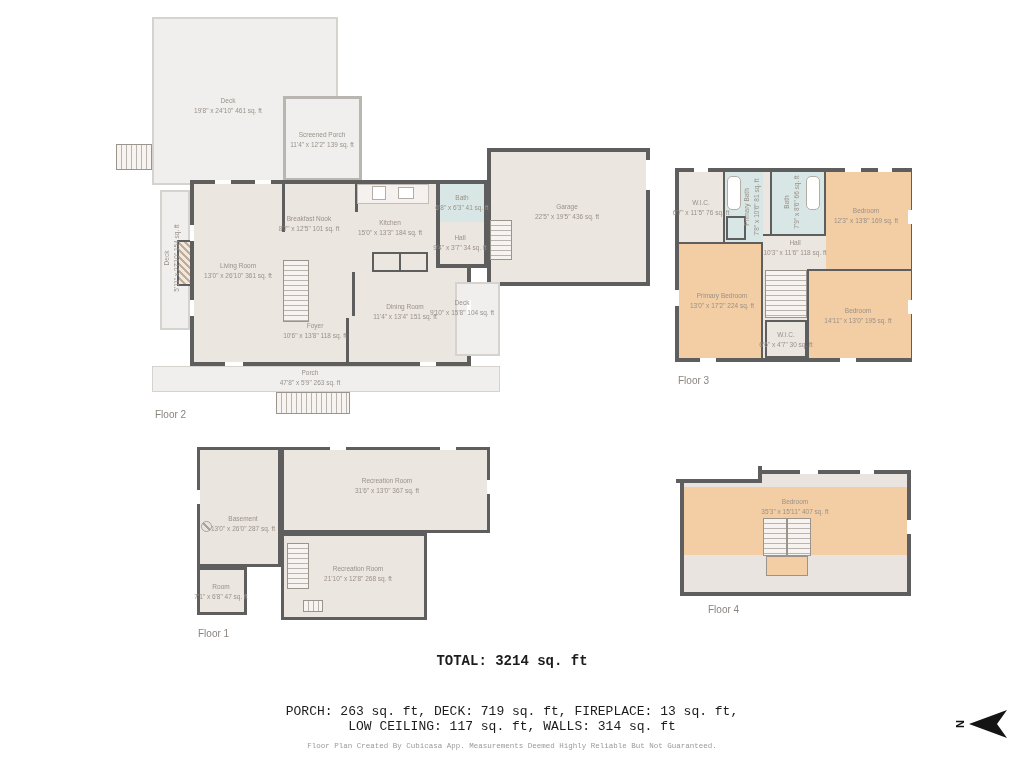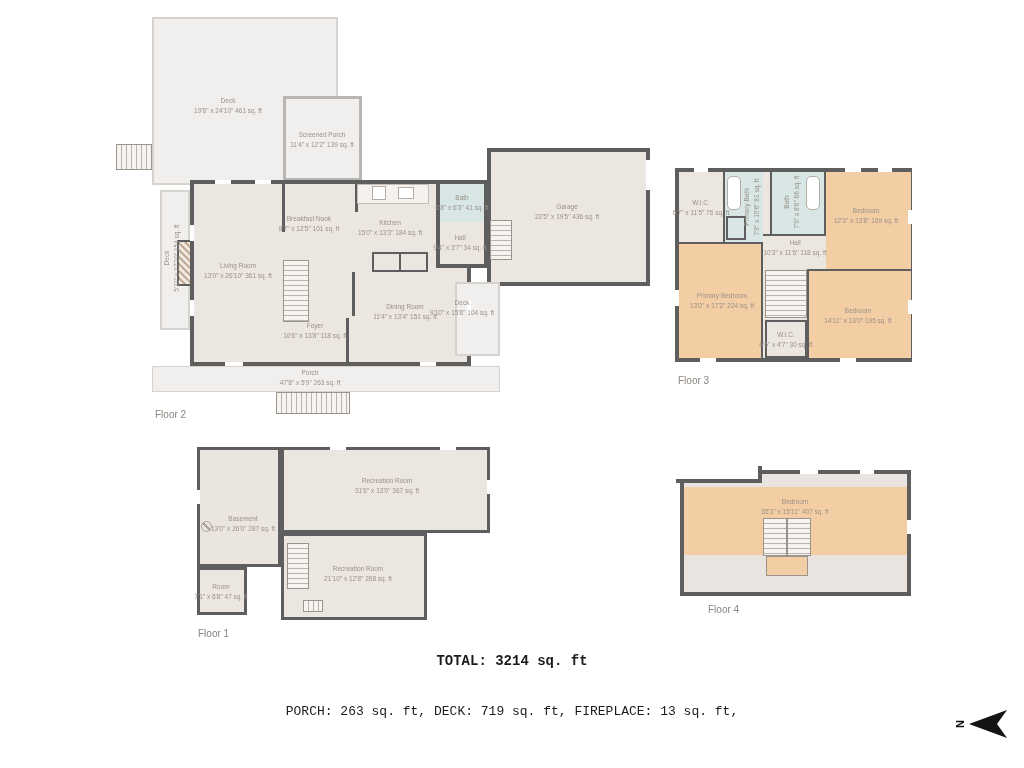--- a/index.html
+++ b/index.html
@@ -248,20 +248,22 @@
   <div class="abs win" style="left:907px;top:520px;width:4px;height:14px;"></div>
 
   <div class="rlabel" style="left:795px;top:507px;">
     <span class="rn">Bedroom</span>
     <span class="rd">35'3" x 15'11" 407 sq. ft</span>
   </div>
   <div class="flabel" style="left:708px;top:604px;">Floor 4</div>
 
   <div class="sline s-total" style="top:653px;">TOTAL: 3214 sq. ft</div>
   <div class="sline s-body" style="top:704px;">PORCH: 263 sq. ft, DECK: 719 sq. ft, FIREPLACE: 13 sq. ft,</div>
+  <div class="sline s-body" style="top:719px;">LOW CEILING: 117 sq. ft, WALLS: 314 sq. ft</div>
+  <div class="sline s-foot" style="top:742px;">Floor Plan Created By Cubicasa App. Measurements Deemed Highly Reliable But Not Guaranteed.</div>
 
   <div class="compass" style="left:948px;top:706px;width:60px;height:36px;">
     <span class="n">N</span>
     <svg width="40" height="32" viewBox="0 0 40 32" style="position:absolute;left:20px;top:2px;">
       <polygon points="1,16 39,2 29,16 39,30" fill="#141414"></polygon>
     </svg>
   </div>
 
 </div>
 

